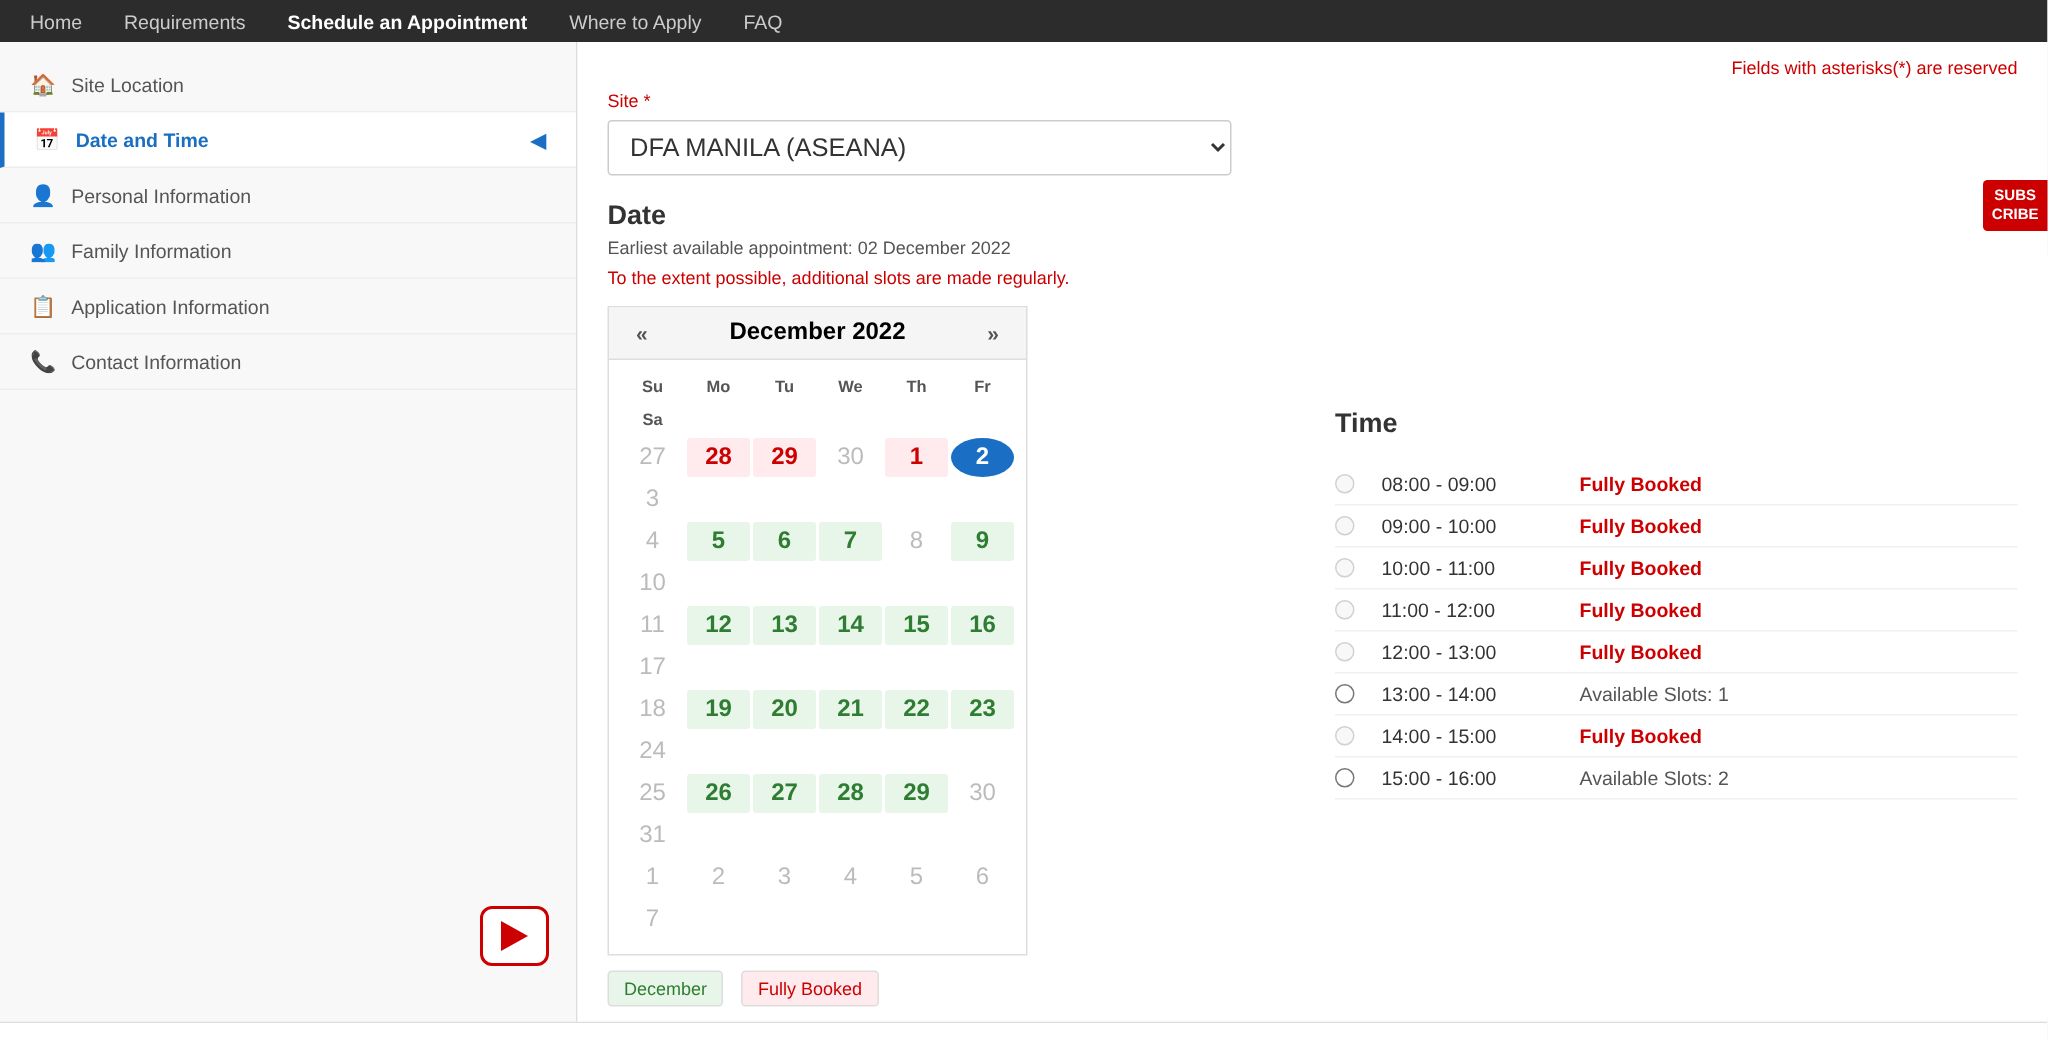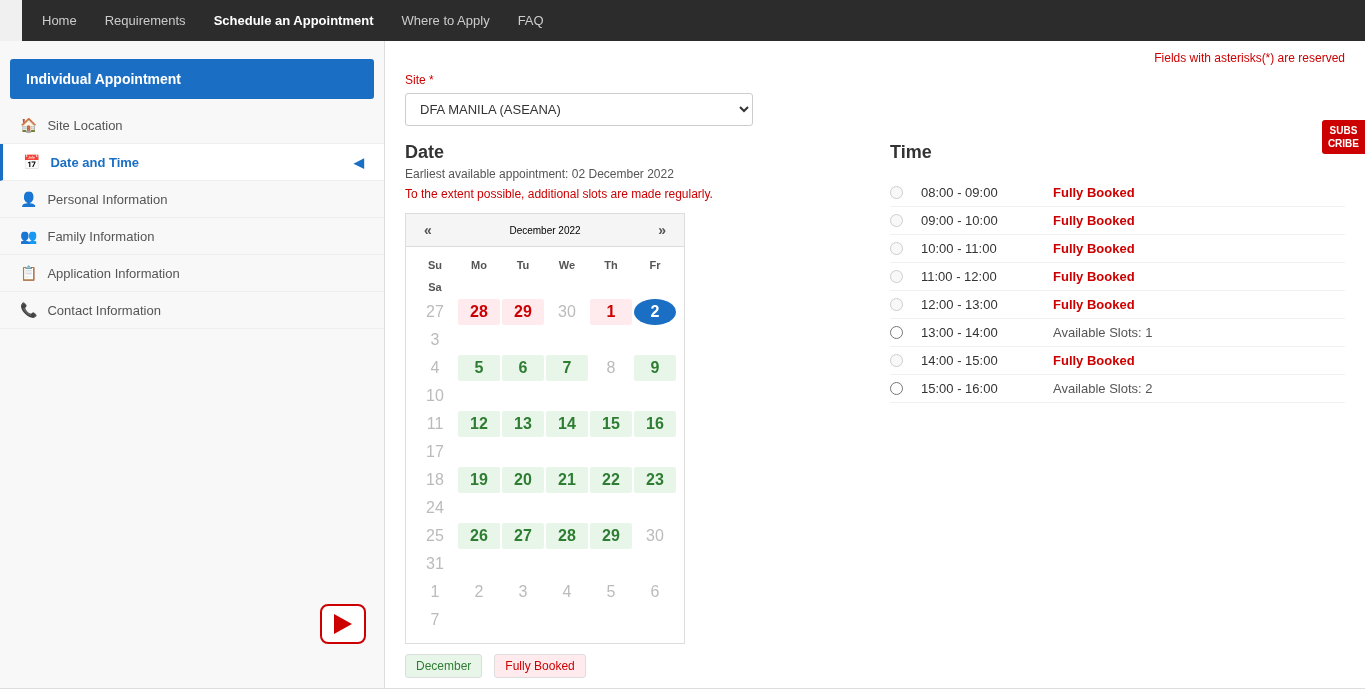--- a/index.html
+++ b/index.html
@@ -4,22 +4,21 @@
   <style>
     * { box-sizing: border-box; margin: 0; padding: 0; }
     body { font-family: Arial, sans-serif; font-size: 13px; background: #f0f0f0; }
 
     
     .top-nav {
       background: #2c2c2c;
       display: flex;
       align-items: center;
       padding: 0 20px;
-      height: 41px;
-      margin-left: 22px;
+      height: 28px;
     }
     .top-nav a {
       color: #ccc;
       text-decoration: none;
       margin-right: 28px;
       font-size: 13px;
       cursor: pointer;
     }
     .top-nav a.active { color: white; font-weight: bold; }
 
@@ -96,34 +95,34 @@
 
     .site-label {
       font-size: 12px;
       font-weight: normal;
       margin-bottom: 6px;
       color: #333;
     }
     .site-label span { color: #cc0000; }
 
     .site-select {
-      width: 348px;
+      width: 416px;
       padding: 7px 10px;
       border: 1px solid #ccc;
       border-radius: 3px;
-      font-size: 13px;
+      font-size: 17px;
       color: #333;
       background: white;
       margin-bottom: 16px;
     }
 
     .two-col {
       display: flex;
       gap: 30px;
-      align-items: flex-start;
+      align-items: center;
     }
 
     .date-section { flex: 1; }
     .time-section { flex: 1; }
 
     .section-title {
       font-size: 18px;
       font-weight: bold;
       color: #333;
       margin-bottom: 4px;
@@ -153,21 +152,21 @@
       background: #f5f5f5;
       border-bottom: 1px solid #ddd;
     }
     .cal-nav {
       cursor: pointer;
       color: #555;
       font-weight: bold;
       font-size: 14px;
       padding: 0 6px;
     }
-    .cal-month-year { font-weight: normal; font-size: 10px; }
+    .cal-month-year { font-weight: bold; font-size: 16px; }
     .cal-grid {
       padding: 8px;
     }
     .cal-row {
       display: grid;
       grid-template-columns: repeat(6, 1fr);
       gap: 2px;
       margin-bottom: 2px;
     }
     .cal-day-header {
@@ -292,21 +291,20 @@
   <a>Home</a>
   <a>Requirements</a>
   <a class="active">Schedule an Appointment</a>
   <a>Where to Apply</a>
   <a>FAQ</a>
 </nav>
 
 <div class="main-container">
 
   <aside class="sidebar">
-    <div class="sidebar-header">Individual Appointment</div>
 
     <div class="sidebar-item">
       <span class="icon">🏠</span>
       <span>Site Location</span>
     </div>
     <div class="sidebar-item active">
       <span class="icon">📅</span>
       <span>Date and Time</span>
       <span class="arrow">◀</span>
     </div>

